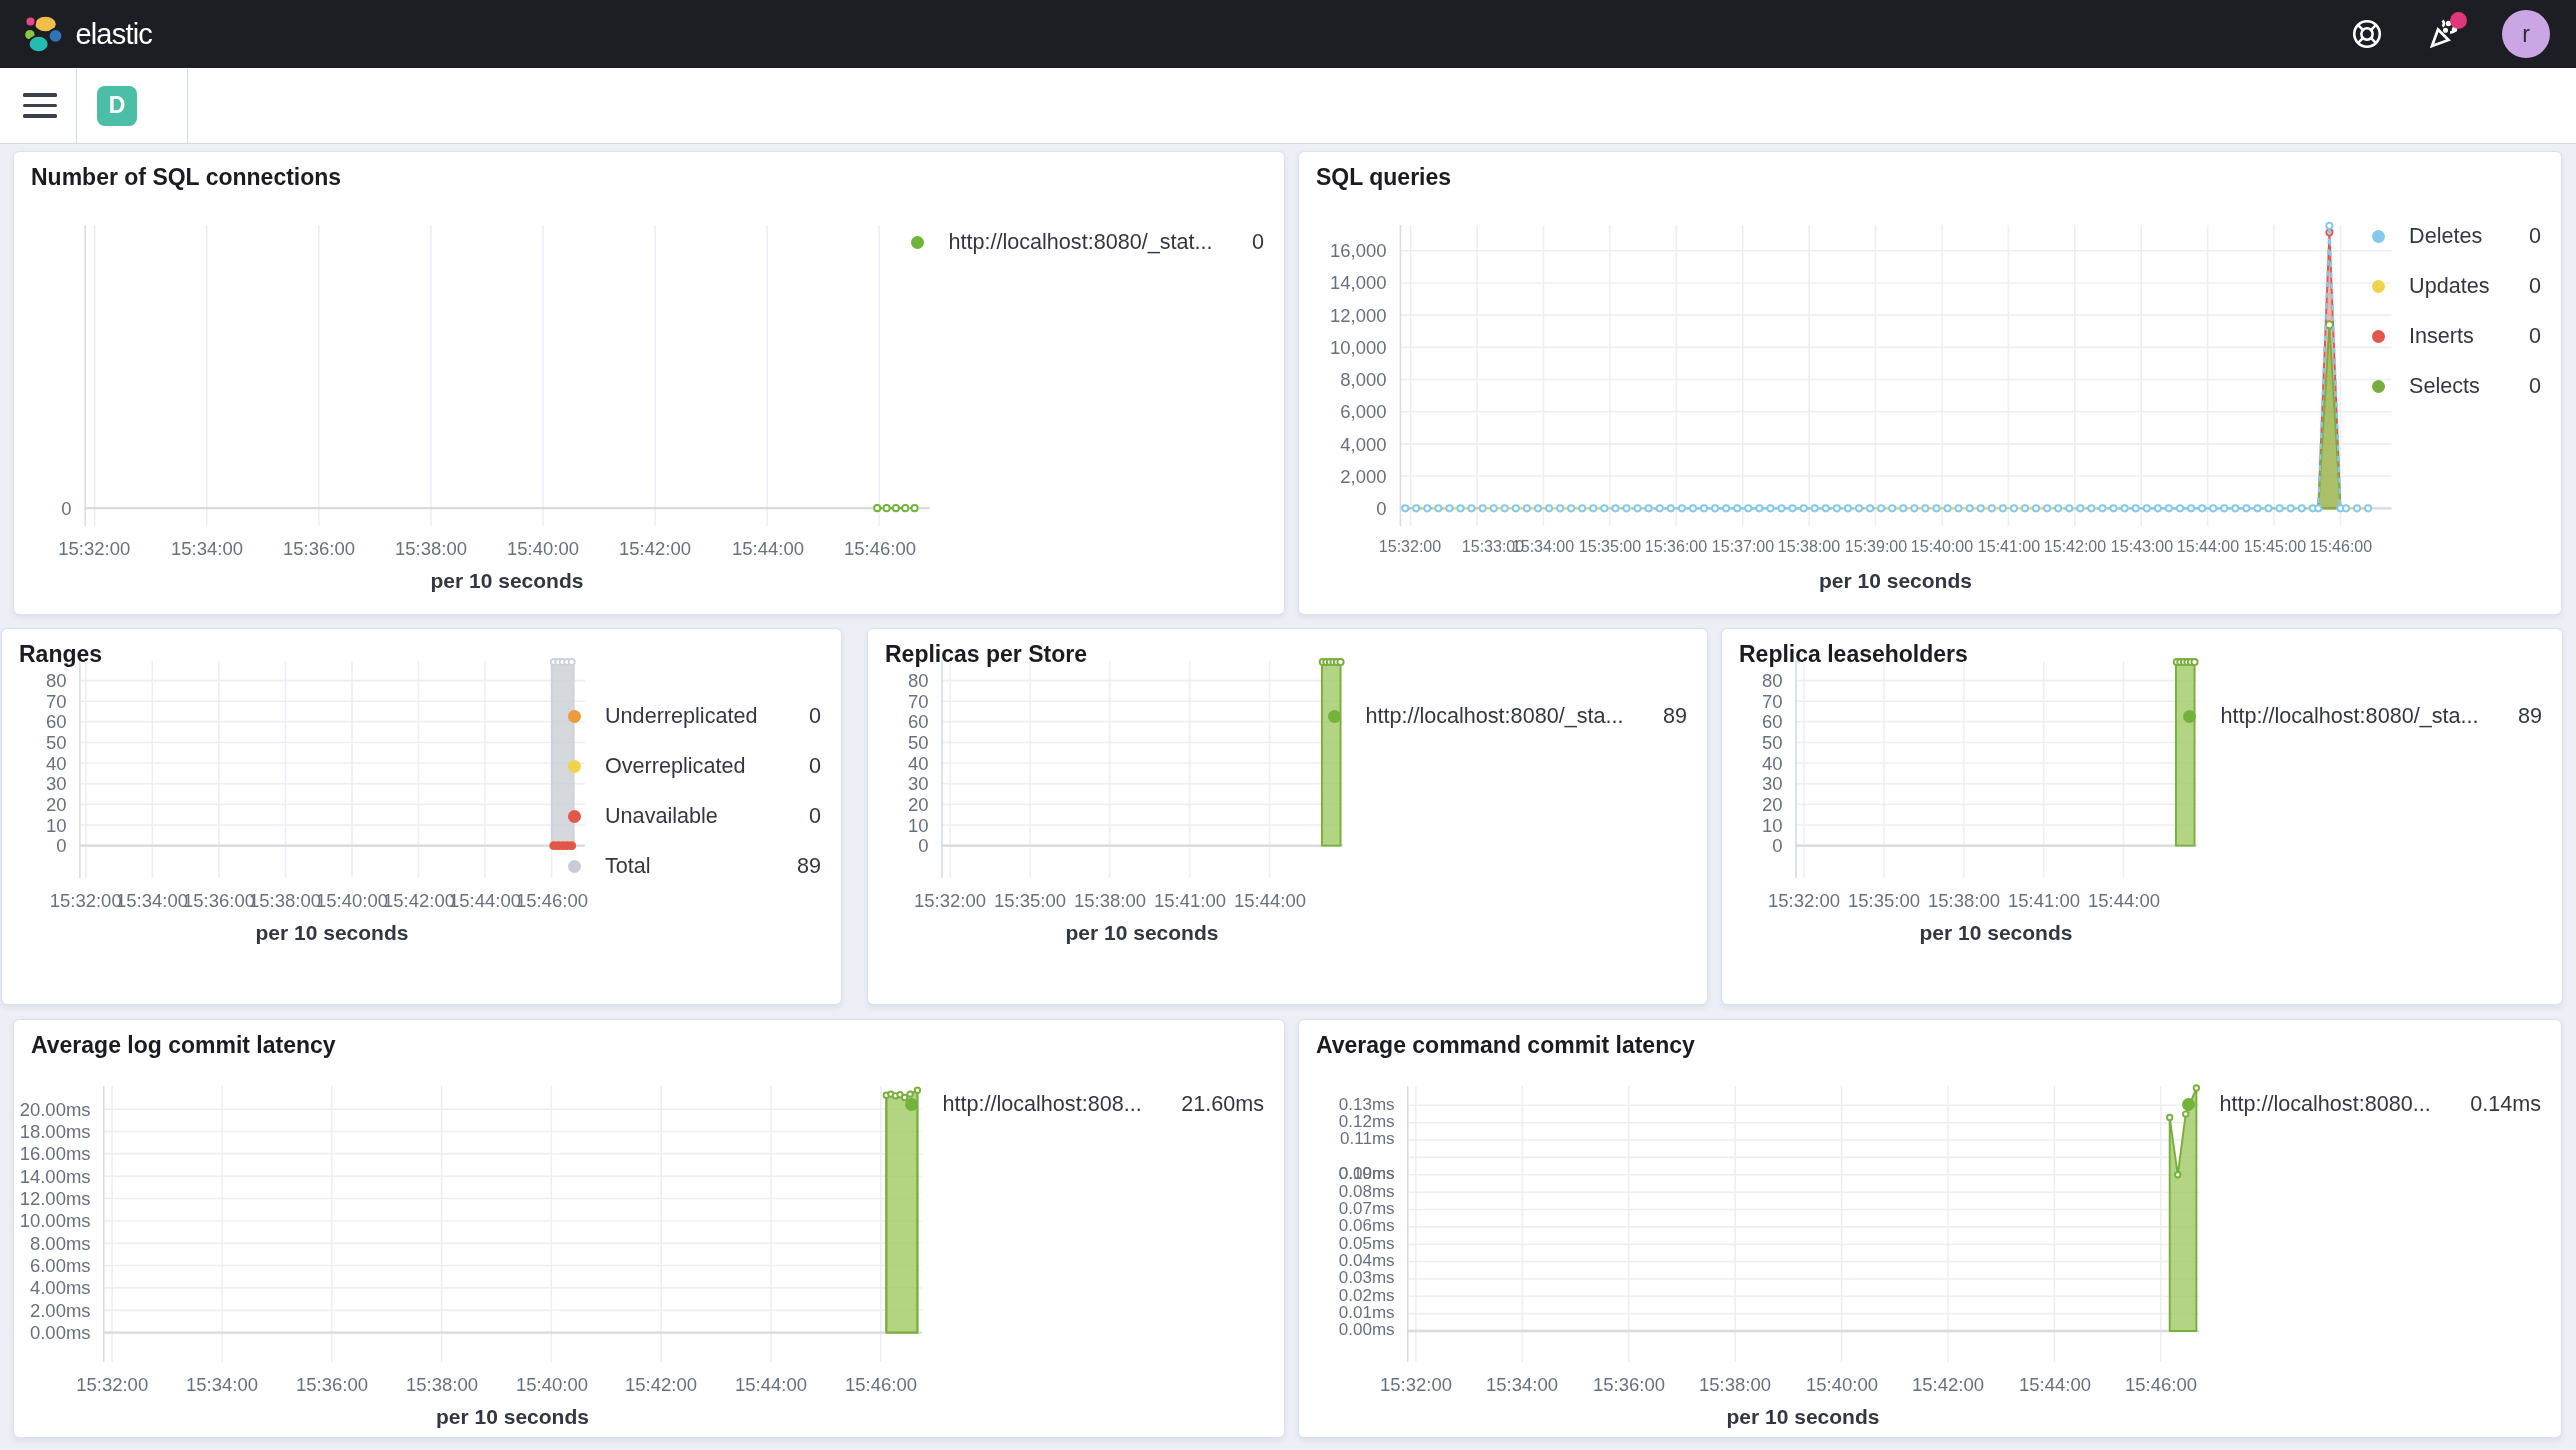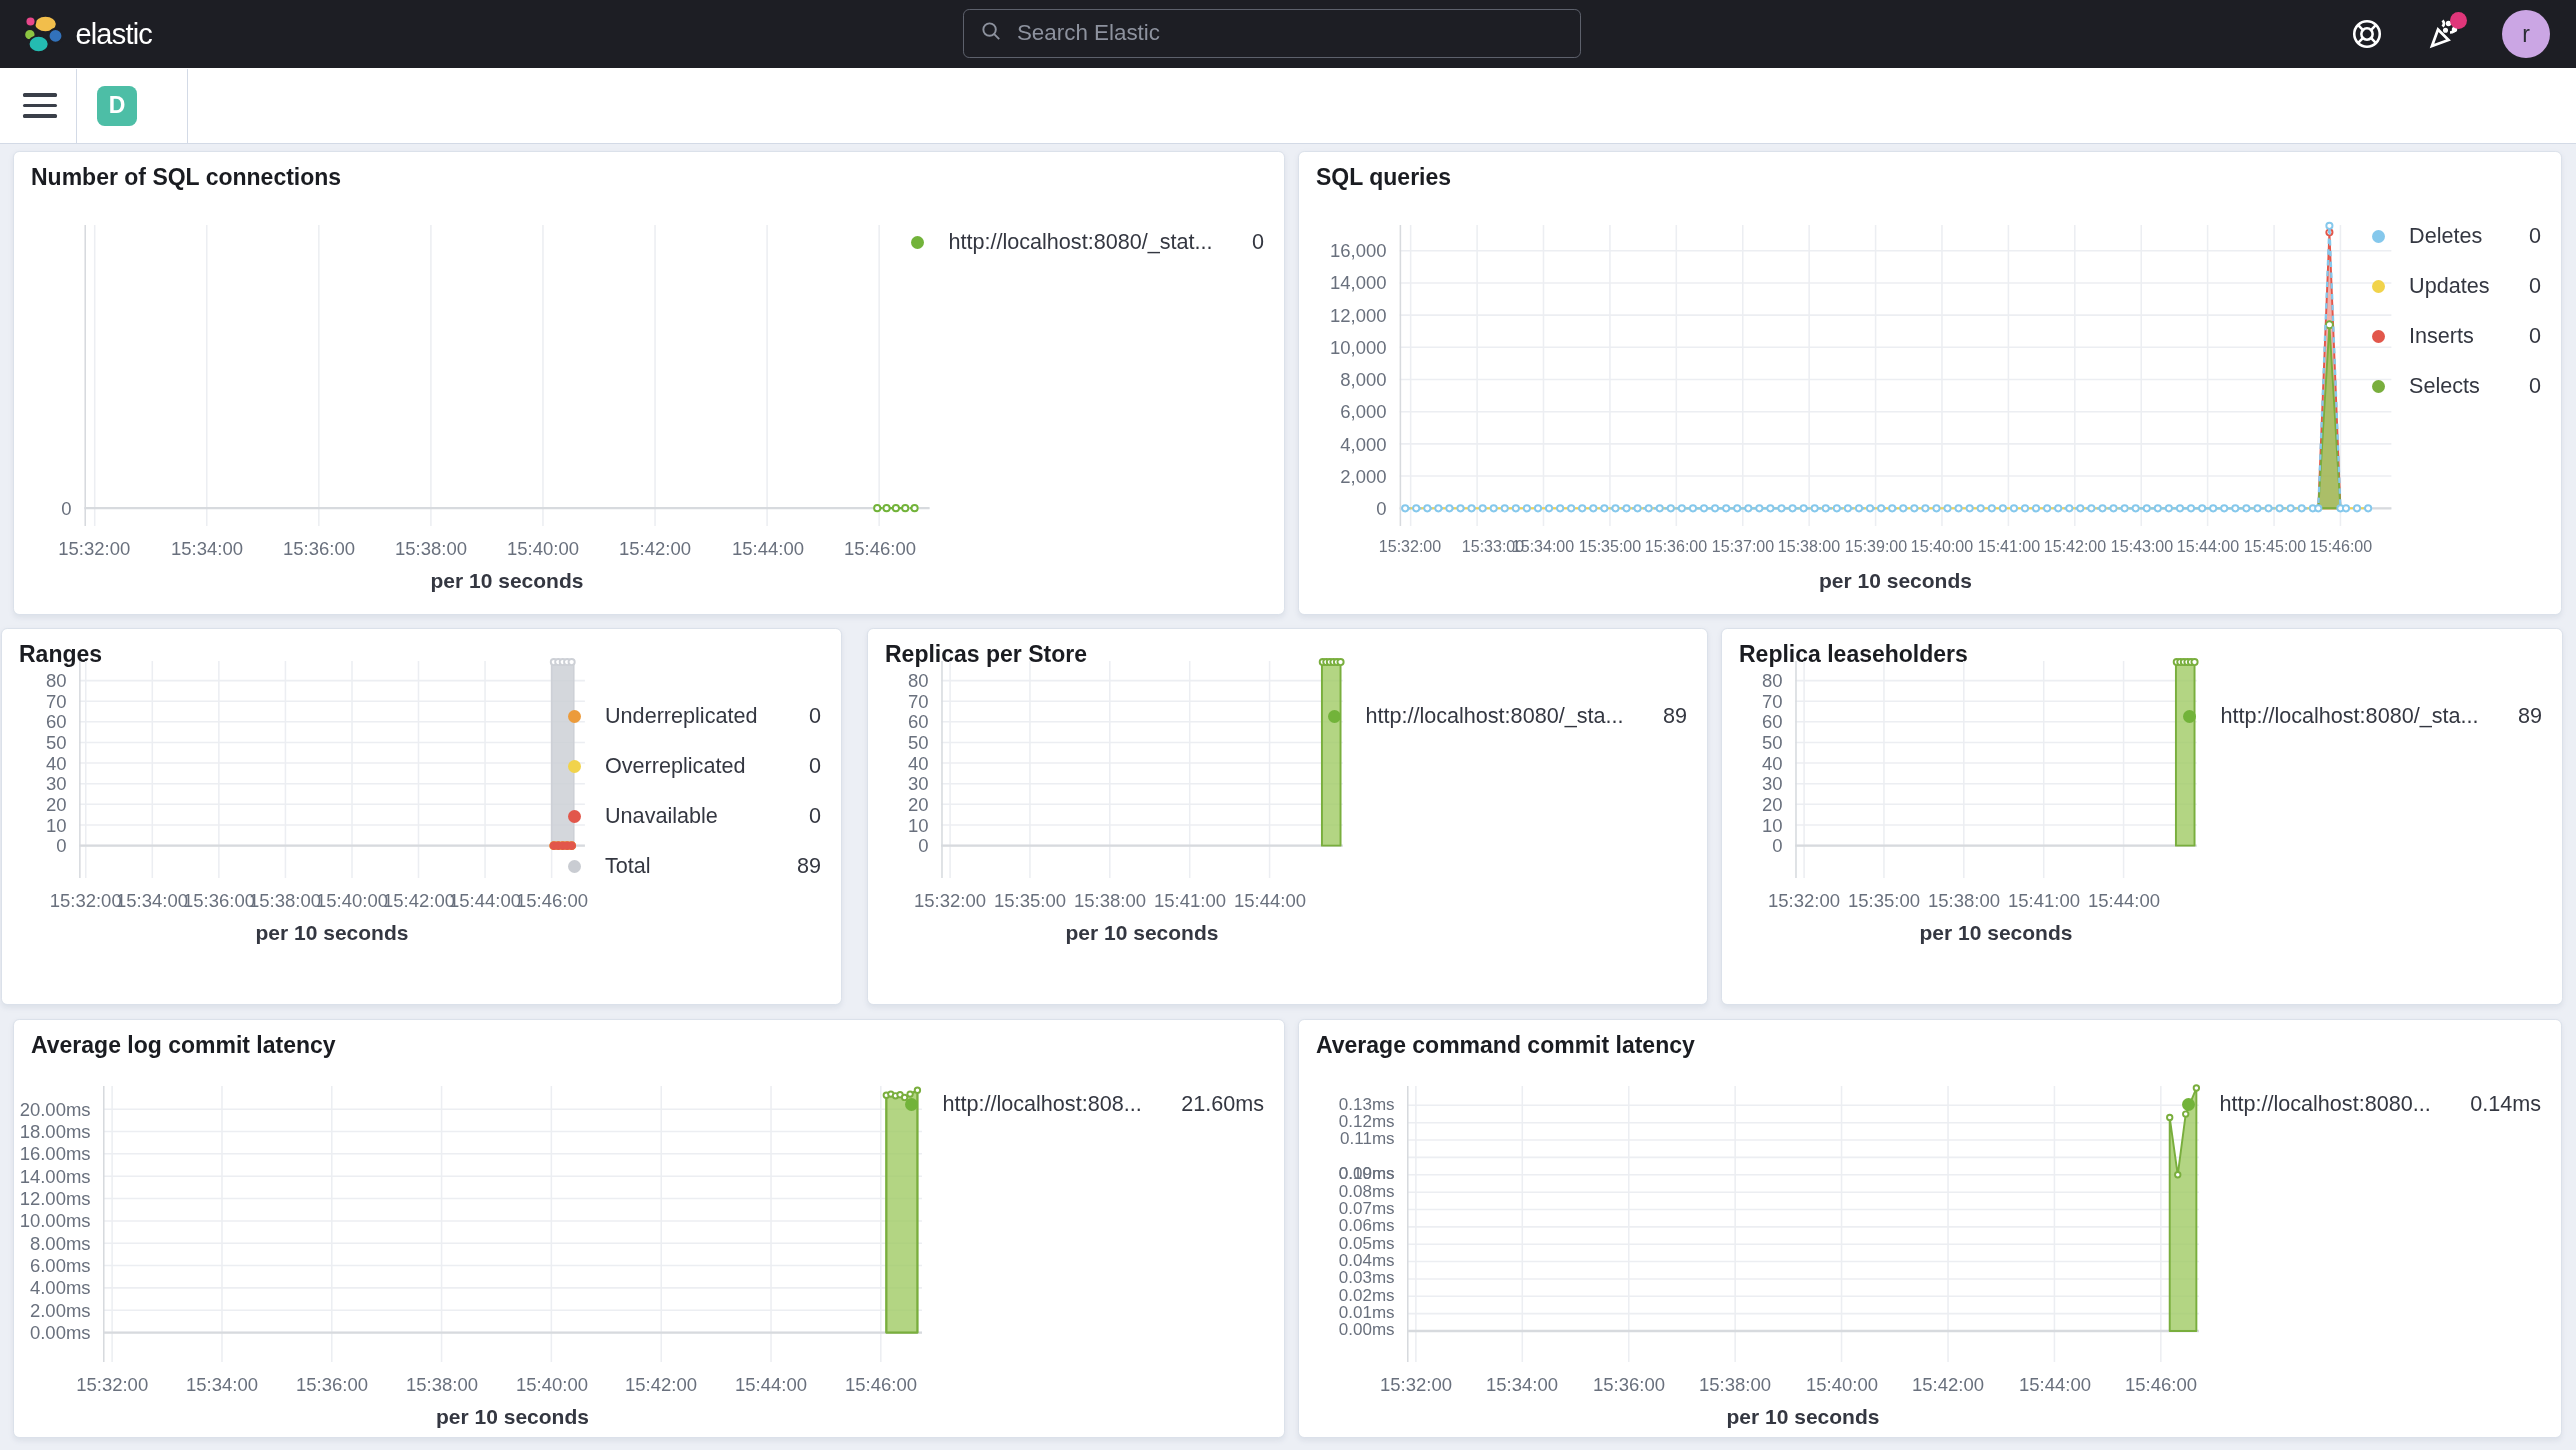--- a/index.html
+++ b/index.html
@@ -63,29 +63,20 @@
       <svg width="40" height="40" viewBox="0 0 64 64">
         <ellipse cx="36" cy="16" rx="18" ry="13" fill="#f2be4b" stroke="#1d1e24" stroke-width="3"></ellipse>
         <circle cx="12" cy="12" r="8" fill="#e8478b" stroke="#1d1e24" stroke-width="3"></circle>
         <circle cx="11" cy="33" r="9" fill="#8cc542" stroke="#1d1e24" stroke-width="3"></circle>
         <circle cx="52" cy="35" r="11" fill="#3272bb" stroke="#1d1e24" stroke-width="3"></circle>
         <ellipse cx="25" cy="48" rx="16" ry="13" fill="#24bbb1" stroke="#1d1e24" stroke-width="3"></ellipse>
       </svg>
       <span class="logo-text">elastic</span>
     </div>
 
-    <div class="search-box">
-      <span class="search-glyph">
-        <svg width="23" height="23" viewBox="0 0 24 24" fill="none" stroke="#8d929e" stroke-width="2">
-          <circle cx="10" cy="10" r="6.5"></circle>
-            <line x1="14.8" y1="14.8" x2="20" y2="20"></line>
-        </svg>
-      </span>
-      <input type="text" placeholder="Search Elastic" style="">
-    </div>
 
     <div class="hicons">
       <div class="icon-btn">
         <svg width="34" height="34" viewBox="0 0 24 24" fill="none" stroke="#ffffff" stroke-width="1.8">
           <circle cx="12" cy="12" r="9"></circle>
             <circle cx="12" cy="12" r="4"></circle>
           <line x1="5.8" y1="5.8" x2="9.2" y2="9.2"></line>
             <line x1="18.2" y1="5.8" x2="14.8" y2="9.2"></line>
           <line x1="5.8" y1="18.2" x2="9.2" y2="14.8"></line>
             <line x1="18.2" y1="18.2" x2="14.8" y2="14.8"></line>

